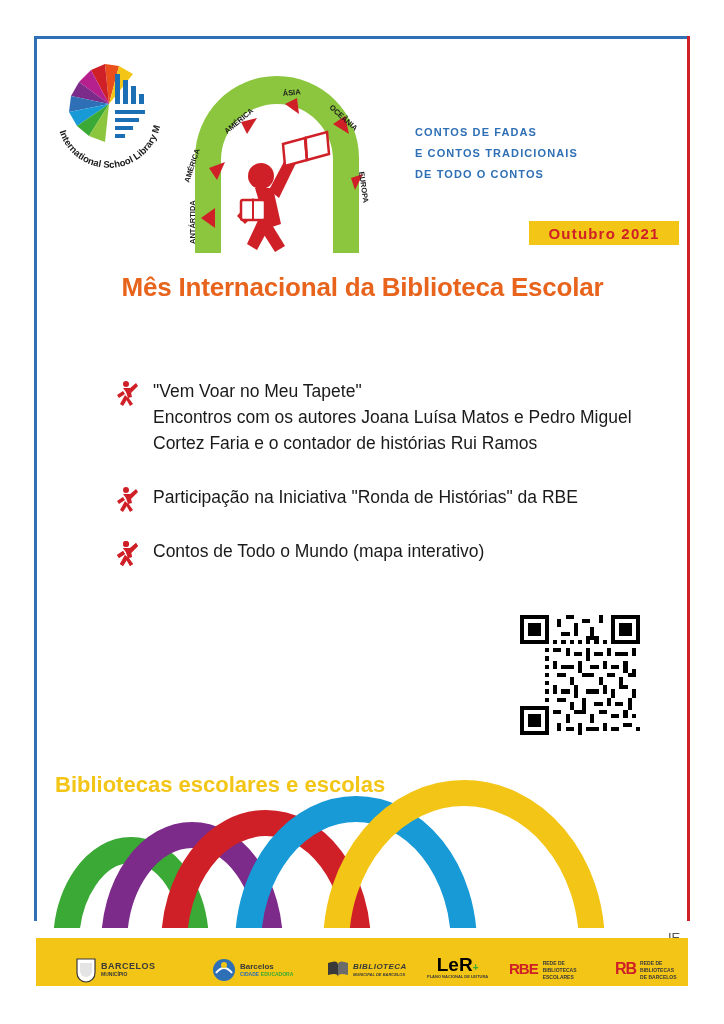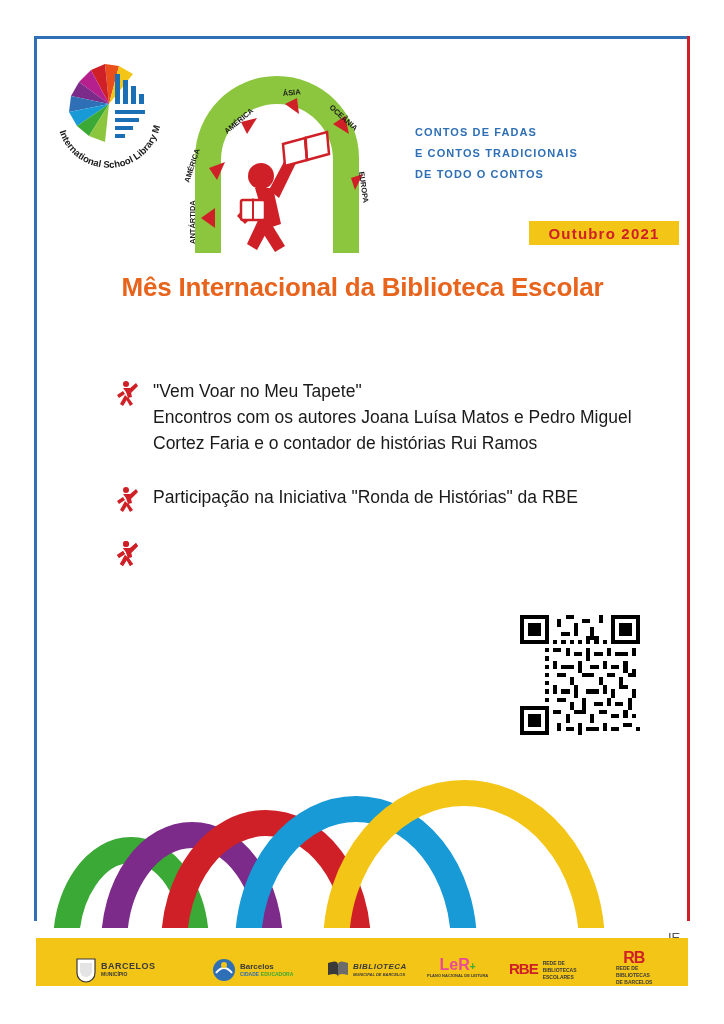--- a/index.html
+++ b/index.html
@@ -169,21 +169,21 @@
     font-weight: bold;
     line-height: 7px;
   }
   .flogo .txt { margin-left: 3px; }
 
   .f1 { position: absolute; left: 38px; }
   .f2 { position: absolute; left: 175px; }
   .f3 { position: absolute; left: 290px; font-style: italic; }
   .f4 { position: absolute; left: 388px; }
   .f5 { position: absolute; left: 470px; }
-  .f6 { position: absolute; left: 576px; flex-direction: column; }
+  .f6 { position: absolute; left: 576px; }
 
   .red { color: #cf2027; }
 </style>
 </head>
 <body>
 
 <div class="poster">
 
   <div class="frame-left"></div>
   <div class="frame-top"></div>
@@ -333,20 +333,21 @@
           <g fill="#cf2027">
             <circle cx="11" cy="4" r="3"></circle>
             <path d="M8,8 L15,8 L17,17 L13,18 L11,12 Z"></path>
             <path d="M14,9 L21,3 L23,6 L16,13 Z"></path>
             <path d="M10,15 L5,24 L8,26 L13,18 Z"></path>
             <path d="M13,17 L18,24 L15,26 L11,19 Z"></path>
             <path d="M8,11 L2,15 L4,18 L10,14 Z"></path>
           </g>
         </svg>
       </span>
+      <span>Contos de Todo o Mundo (mapa interativo)</span>
     </div>
 
   </div>
 
   <div class="qr">
     <svg viewBox="0 0 29 29" width="120" height="120" shape-rendering="crispEdges">
       <rect width="29" height="29" fill="#ffffff"></rect>
       <g fill="#000000">
 
         <rect x="0" y="0" width="7" height="1"></rect>
@@ -441,20 +442,21 @@
         <rect x="14" y="26" width="1" height="3"></rect>
           <rect x="16" y="27" width="3" height="1"></rect>
         <rect x="20" y="26" width="1" height="2"></rect>
           <rect x="22" y="27" width="2" height="1"></rect>
         <rect x="25" y="26" width="2" height="1"></rect>
           <rect x="28" y="27" width="1" height="1"></rect>
       </g>
     </svg>
   </div>
 
+  <div class="schools-line">Bibliotecas escolares e escolas</div>
 
   <div class="rainbow">
     <svg viewBox="0 0 652 168" width="652" height="168" preserveAspectRatio="none">
       <g fill="none" stroke-width="26">
         <path d="M 30,185 A 65,95 0 0 1 160,185" stroke="#3aa935"></path>
         <path d="M 78,185 A 78,110 0 0 1 234,185" stroke="#7d2b8b"></path>
         <path d="M 138,185 A 92,122 0 0 1 322,185" stroke="#cf2027"></path>
         <path d="M 212,185 A 108,136 0 0 1 428,185" stroke="#179ad6"></path>
         <path d="M 300,185 A 128,152 0 0 1 556,185" stroke="#f3c516"></path>
       </g>
@@ -499,21 +501,21 @@
         <path d="M22,6 q-10,-4 -10,2 v12 q0,-5 10,-2 z" fill="#6b6b6b"></path>
       </svg>
       <span class="txt">
         <span style="font-size:8px;letter-spacing:0.5px;">BIBLIOTECA</span><br>
         <span style="font-size:4px;">MUNICIPAL DE BARCELOS</span>
       </span>
     </div>
 
     <div class="flogo f4">
       <span class="txt" style="text-align:center;">
-        <span style="font-size:16px;color:#ec4899;font-weight:bold;">LeR</span><span style="font-size:10px;color:#3aa935;font-weight:bold;">+</span><br>
+        <span style="font-size:19px;color:#000000;font-weight:bold;">LeR</span><span style="font-size:10px;color:#3aa935;font-weight:bold;">+</span><br>
         <span style="font-size:4px;">PLANO NACIONAL DE LEITURA</span>
       </span>
     </div>
 
     <div class="flogo f5">
       <span class="txt">
         <span class="red" style="font-size:15px;font-weight:bold;letter-spacing:-1px;">RBE</span>
       </span>
       <span class="txt" style="margin-left:5px;">
         <span style="font-size:5px;">REDE DE</span><br>

